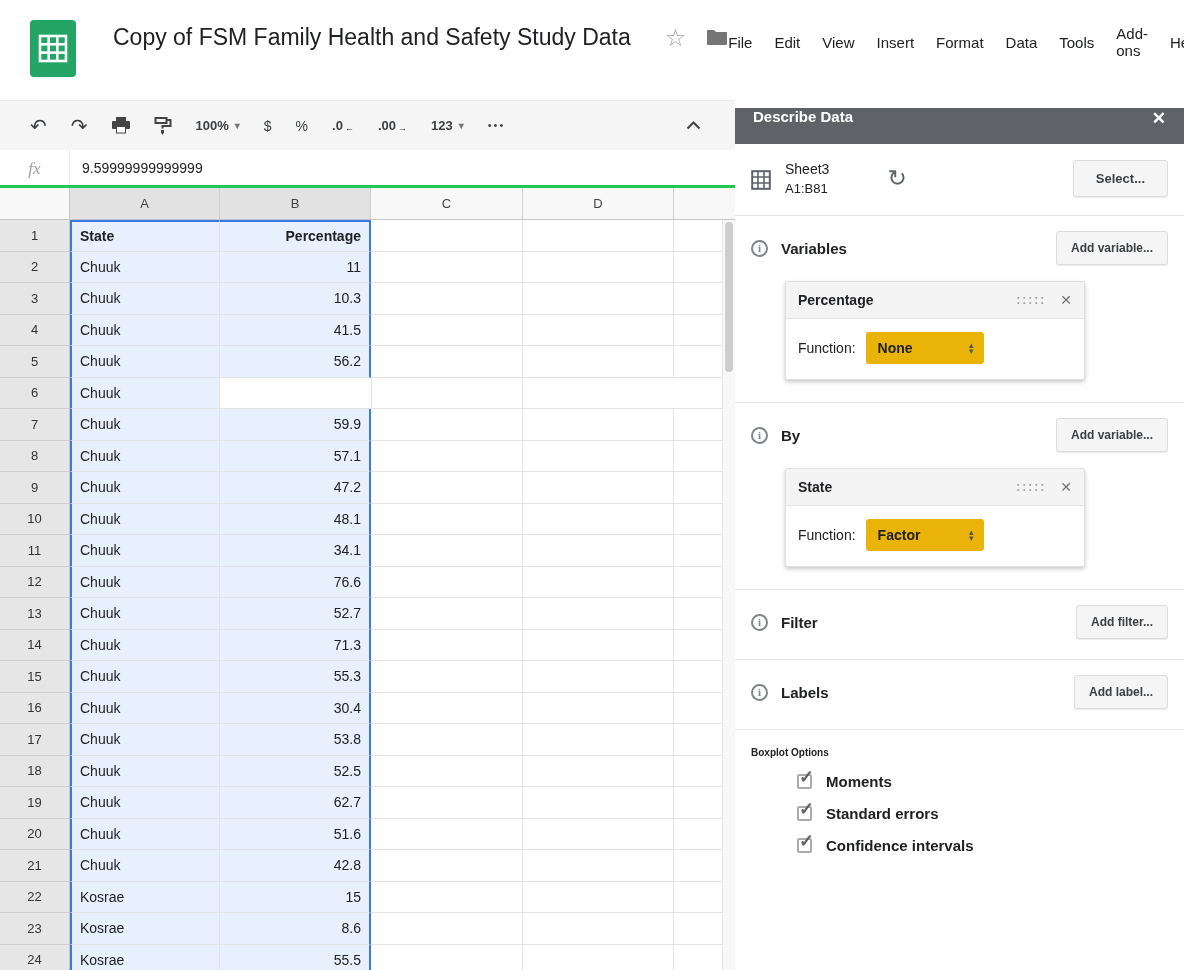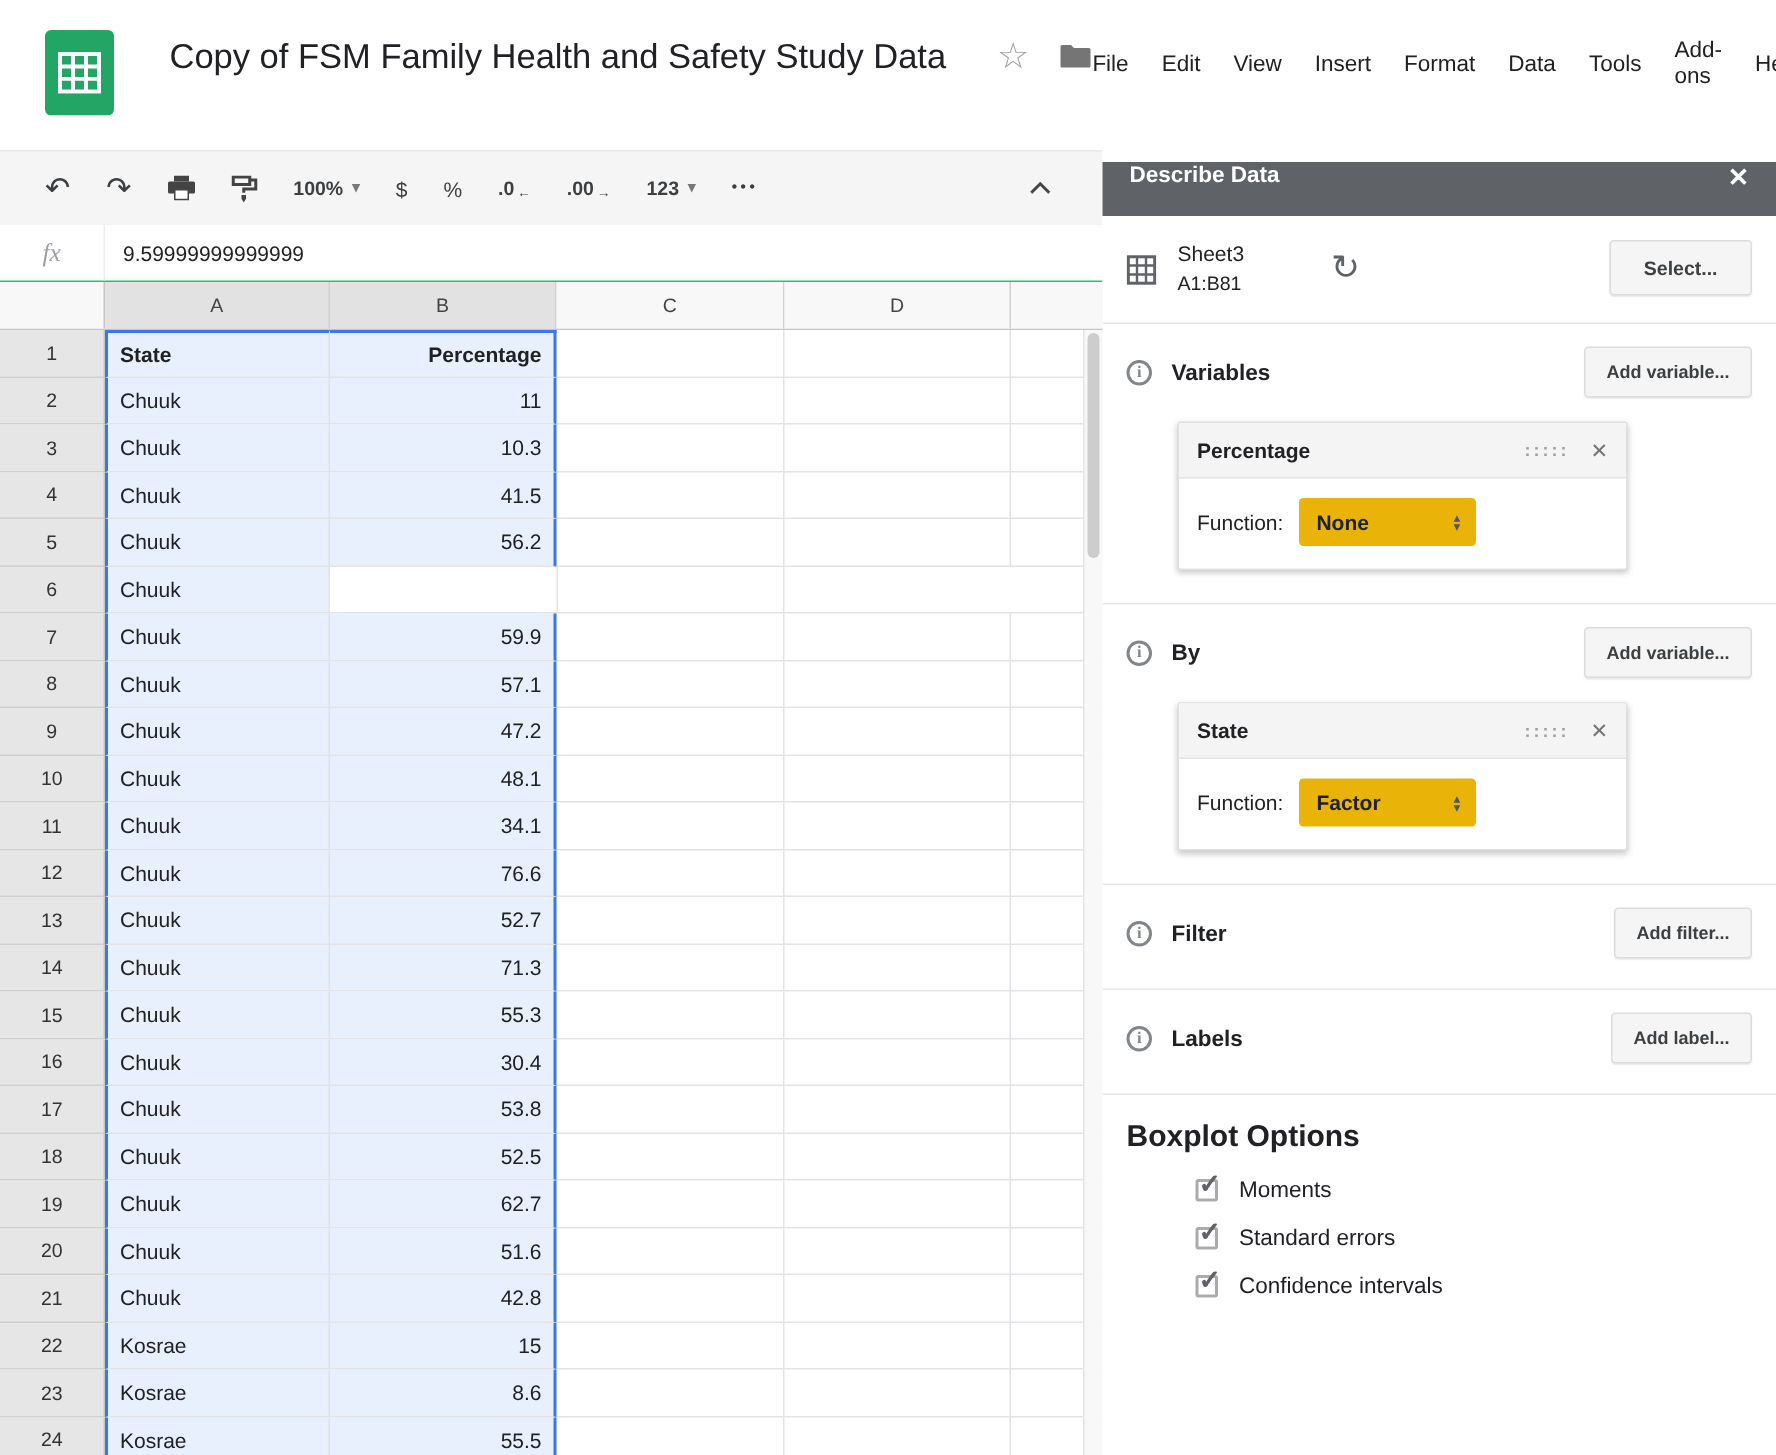--- a/index.html
+++ b/index.html
@@ -38,21 +38,21 @@
   .tb { display:inline-flex; align-items:center; color:#3c4043; font-size:14px; cursor:pointer;
         margin-right:24px; line-height:1; }
   .tb.arrow-glyph { font-size:20px; }
   .tb.small-label { font-size:13px; font-weight:bold; }
   .caret { font-size:10px; color:#777; margin-left:6px; }
   .mini { font-size:9px; color:#3c4043; margin-left:2px; margin-top:6px; }
   .tb.more-dots { font-size:11px; letter-spacing:2px; color:#3c4043; }
   .tb.collapse { margin-left:auto; margin-right:34px; }
 
   
-  .formula-bar { height:38px; background:#fff; border-bottom:1px solid #22c55e; display:flex; align-items:center;justify-content:flex-end; }
+  .formula-bar { height:38px; background:#fff; border-bottom:3px solid #22c55e; display:flex; align-items:center;justify-content:flex-end; }
   .fx { width:70px; text-align:center; font-family:"Liberation Serif", serif; font-style:italic;
         font-size:17px; color:#9aa0a6; border-right:1px solid #ececec; height:100%; line-height:38px; }
   .formula-value { padding-left:12px; font-size:14px; color:#202124; cursor:text; flex:1; }
 
   
   .grid { flex:1; display:flex; flex-direction:column; min-height:0; position:relative; }
   .col-headers { height:32px; display:flex; background:#f8f8f8; border-bottom:1px solid #c6c6c6; }
   .corner { width:70px; background:#f8f8f8; border-right:1px solid #c6c6c6; }
   .col-h { display:flex; align-items:center; justify-content:center; font-size:13px; color:#444;
            border-right:1px solid #d0d0d0; cursor:pointer; background:#f8f8f8; }
@@ -112,26 +112,26 @@
   .card-close { margin-left:14px; color:#757575; font-size:14px; cursor:pointer; }
   .card-body { display:flex; align-items:center; padding:13px 12px 15px 12px; }
   .fn-label { font-size:14px; color:#202124; }
   .fn-select { margin-left:10px; display:inline-flex; align-items:center; justify-content:space-between;
                background:#eab308; border-radius:3px; padding:8px 10px 8px 12px; min-width:118px; cursor:pointer; }
   .fn-value { font-size:14px; font-weight:bold; color:#202124; }
   .spinner { display:flex; flex-direction:column; margin-left:14px; color:#555; }
   .spinner span { font-size:9px; line-height:6px; }
 
   .boxplot { padding:17px 16px 8px 16px; }
-  .boxplot-title { font-size:20px; font-weight:bold; color:#202124; }
+  .boxplot-title { font-size:10px; font-weight:bold; color:#202124; }
   .check-row { display:flex; align-items:center; margin:15px 0 0 46px; cursor:pointer; }
   .checkbox { position:relative; width:15px; height:15px; border:2px solid #ababab; border-radius:2px;
               flex:0 0 auto; background:#fff; }
   .check { position:absolute; left:0; top:-8px; font-size:18px; font-weight:bold; color:#5f6368; line-height:1; }
-  .check-label { margin-left:14px; font-size:15px; color:#202124; }
+  .check-label { margin-left:14px; font-size:15px; color:#202124;font-weight:bold; }
 </style>
 </head>
 <body>
 
 <div class="app">
 
   <header class="top-header">
     <div class="sheets-logo">
       <svg width="46" height="57" viewBox="0 0 46 57">
         <rect x="0" y="0" width="46" height="57" rx="4" fill="#23a566"></rect>

